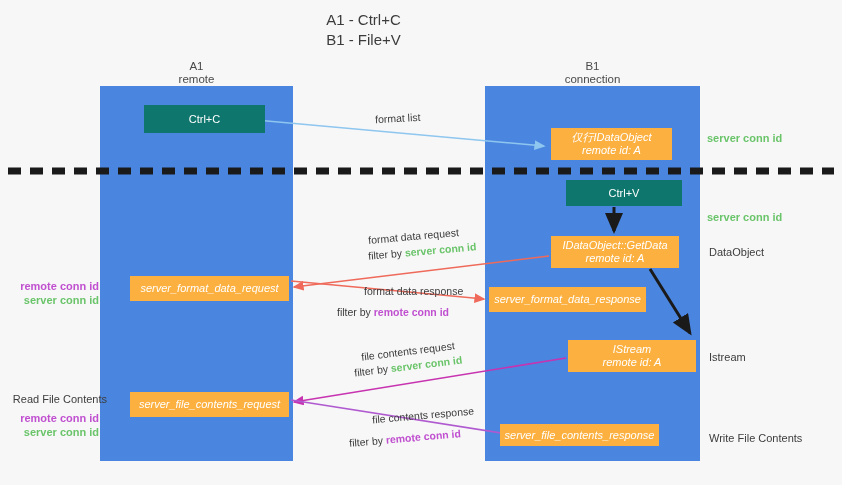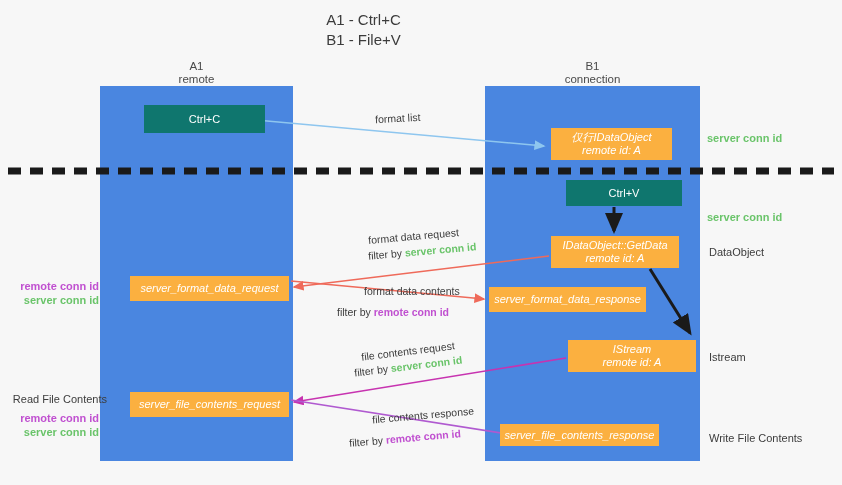--- a/index.html
+++ b/index.html
@@ -175,21 +175,21 @@
   <div class="green-txt">server conn id</div>
 </div>
 
 <div class="abs edgelabel" id="el-format-list">format list</div>
 
 <div class="abs edgelabel" id="el-fmt-req">format data request</div>
 <div class="abs edgelabel" id="el-fmt-req2">
   <span>filter by </span><span class="green-txt">server conn id</span>
 </div>
 
-<div class="abs edgelabel" id="el-fmt-resp">format data contents</div>
+<div class="abs edgelabel" id="el-fmt-resp">format data response</div>
 <div class="abs edgelabel" id="el-fmt-resp2">
   <span>filter by </span><span class="purple-txt">remote conn id</span>
 </div>
 
 <div class="abs edgelabel" id="el-file-req">file contents request</div>
 <div class="abs edgelabel" id="el-file-req2">
   <span>filter by </span><span class="green-txt">server conn id</span>
 </div>
 
 <div class="abs edgelabel" id="el-file-resp">file contents response</div>

